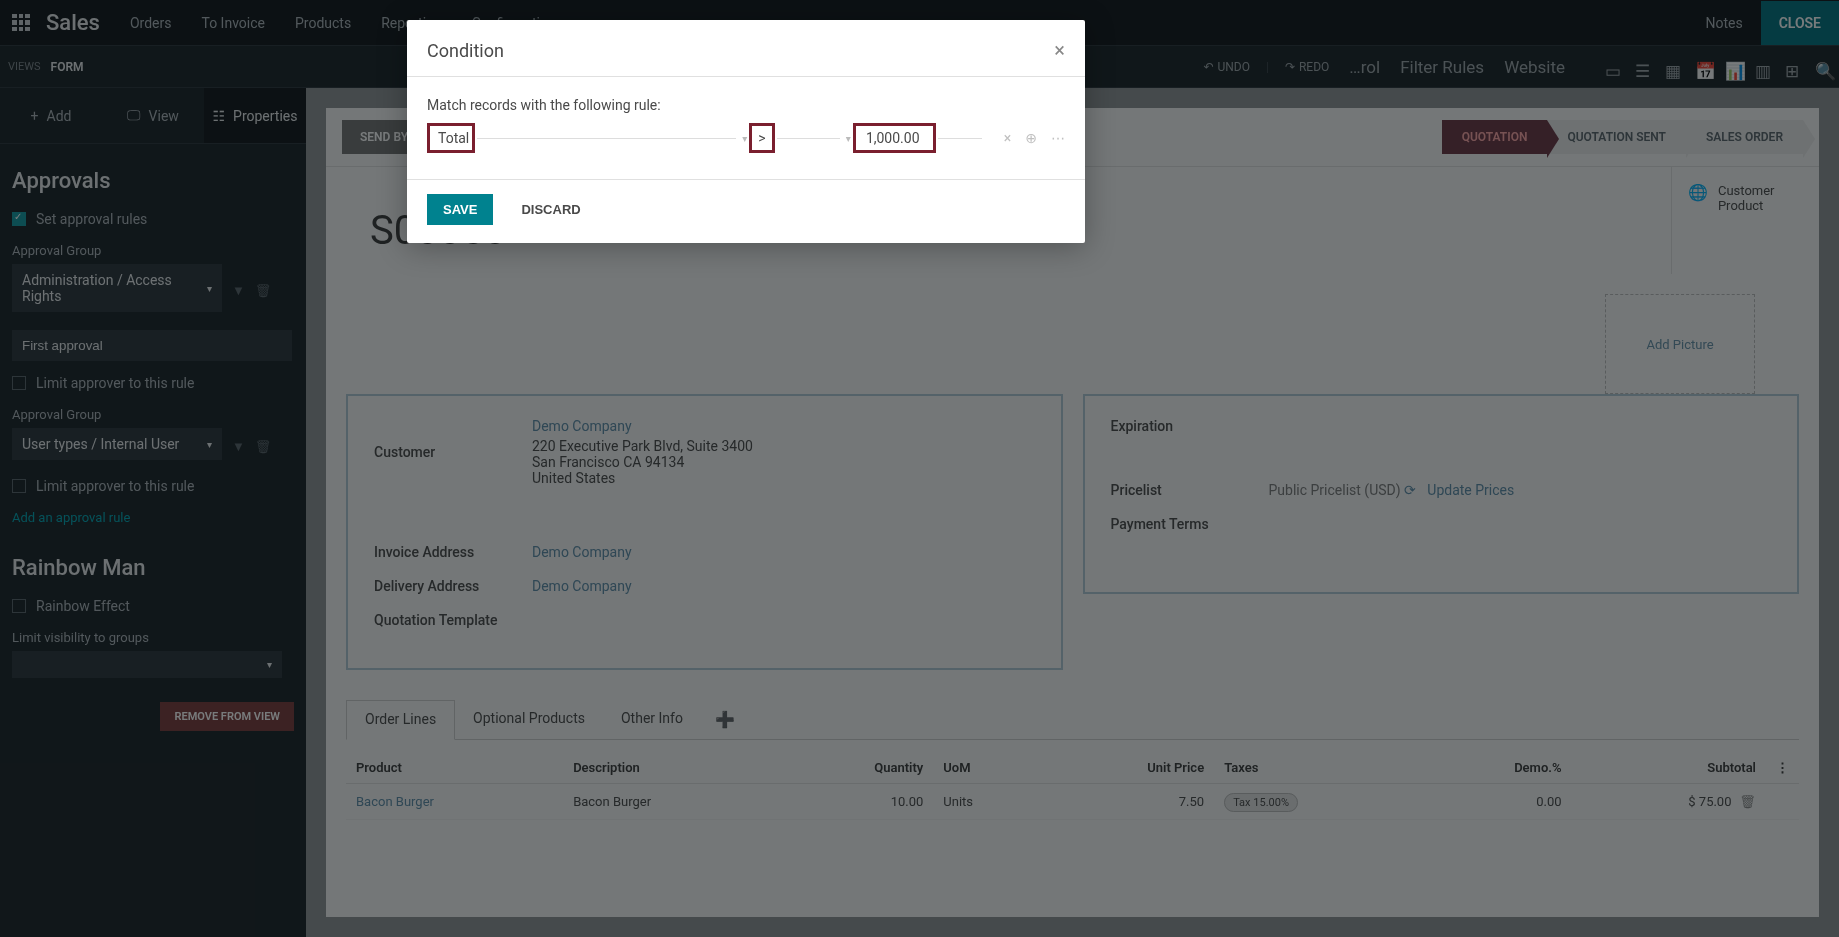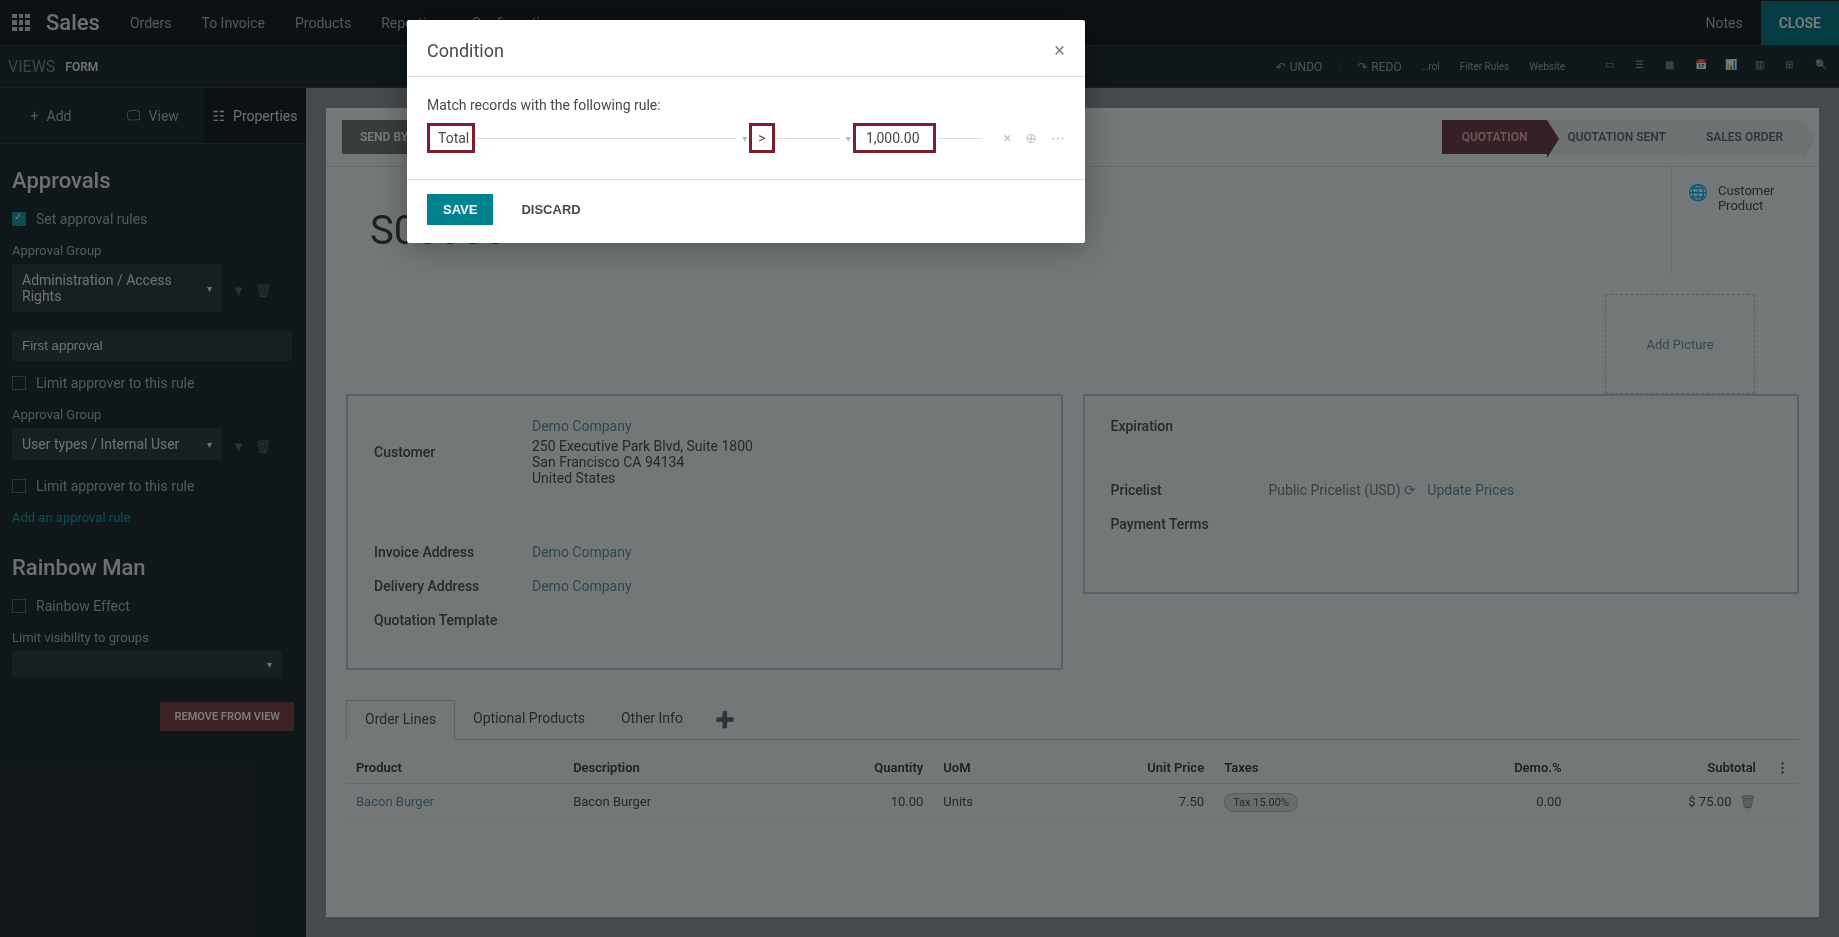--- a/index.html
+++ b/index.html
@@ -9,26 +9,26 @@
 .top-nav { height: 46px; background: #111619; display: flex; align-items: center; padding: 0 12px; border-bottom: 1px solid #2a333a; }
 .apps-icon { width: 18px; height: 18px; display: grid; grid-template-columns: repeat(3,1fr); grid-template-rows: repeat(3,1fr); gap: 2px; margin-right: 16px; }
 .apps-icon span { background: #c8cdd1; }
 .brand { font-size: 22px; font-weight: 500; color: #e4e7e9; margin-right: 30px; }
 .nav-item { color: #aab2b8; margin-right: 30px; font-size: 14px; }
 .nav-right { margin-left: auto; display: flex; align-items: center; gap: 18px; }
 .close-btn { background: #00717e; color: #fff; padding: 14px 18px; font-weight: 600; margin-right: -12px; }
 
 
 .sec-bar { height: 42px; background: #1a2226; display: flex; align-items: center; border-bottom: 1px solid #2a333a; padding: 0 8px; }
-.views-label { color: #7d868c; font-size: 16px; margin-right: 10px; }
+.views-label { color: #7d868c; font-size: 11px; margin-right: 10px; }
 .form-label { color: #e4e7e9; font-size: 12px; font-weight: 600; }
 .sec-spacer { flex: 1; }
 .undo-redo { display: flex; align-items: center; gap: 16px; color: #9ca4a9; font-size: 12px; margin-right: 20px; }
 .undo-redo span { display: flex; align-items: center; gap: 4px; }
-.sec-right { display: flex; align-items: center; gap: 20px; color: #9ca4a9; font-size: 10px; }
+.sec-right { display: flex; align-items: flex-end; gap: 20px; color: #9ca4a9; font-size: 17px; }
 .icon-row { display: flex; gap: 14px; margin-left: 20px; align-items: center; }
 .icon-row .ic { width: 16px; height: 16px; color: #9ca4a9; }
 
 
 .sidebar-tabs { display: flex; height: 56px; background: #1a2226; border-bottom: 1px solid #2a333a; }
 .sb-tab { flex: 1; display: flex; align-items: center; justify-content: center; gap: 8px; color: #aab2b8; font-size: 14px; }
 .sb-tab.active { background: #111619; color: #e4e7e9; }
 
 .left-panel { width: 306px; background: #1a2226; height: calc(100% - 88px); overflow-y: auto; padding: 16px 12px; float: left; }
 .panel-heading { font-size: 22px; font-weight: 500; color: #e4e7e9; margin: 8px 0 18px; }
@@ -260,21 +260,21 @@
             <span>Add Picture</span>
           </div>
       </div>
 
       <div class="info-grid">
         <div class="info-box">
           <div class="info-row">
             <div class="info-label">Customer</div>
             <div class="info-val multi">
               <span class="company">Demo Company</span>
-              <span>250 Executive Park Blvd, Suite 1800</span><br>
+              <span>220 Executive Park Blvd, Suite 3400</span><br>
               <span>San Francisco CA 94134</span><br>
               <span>United States</span>
             </div>
           </div>
           <div style="height:40px;"></div>
           <div class="info-row">
             <div class="info-label">Invoice Address</div>
             <div class="info-val">Demo Company</div>
           </div>
           <div class="info-row">

